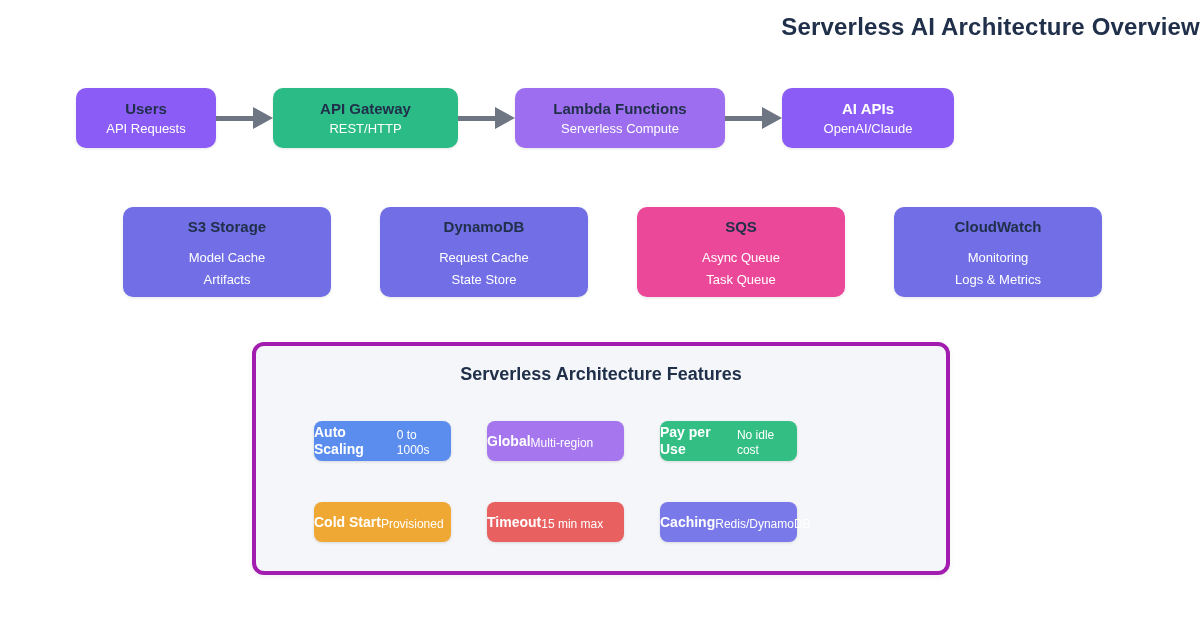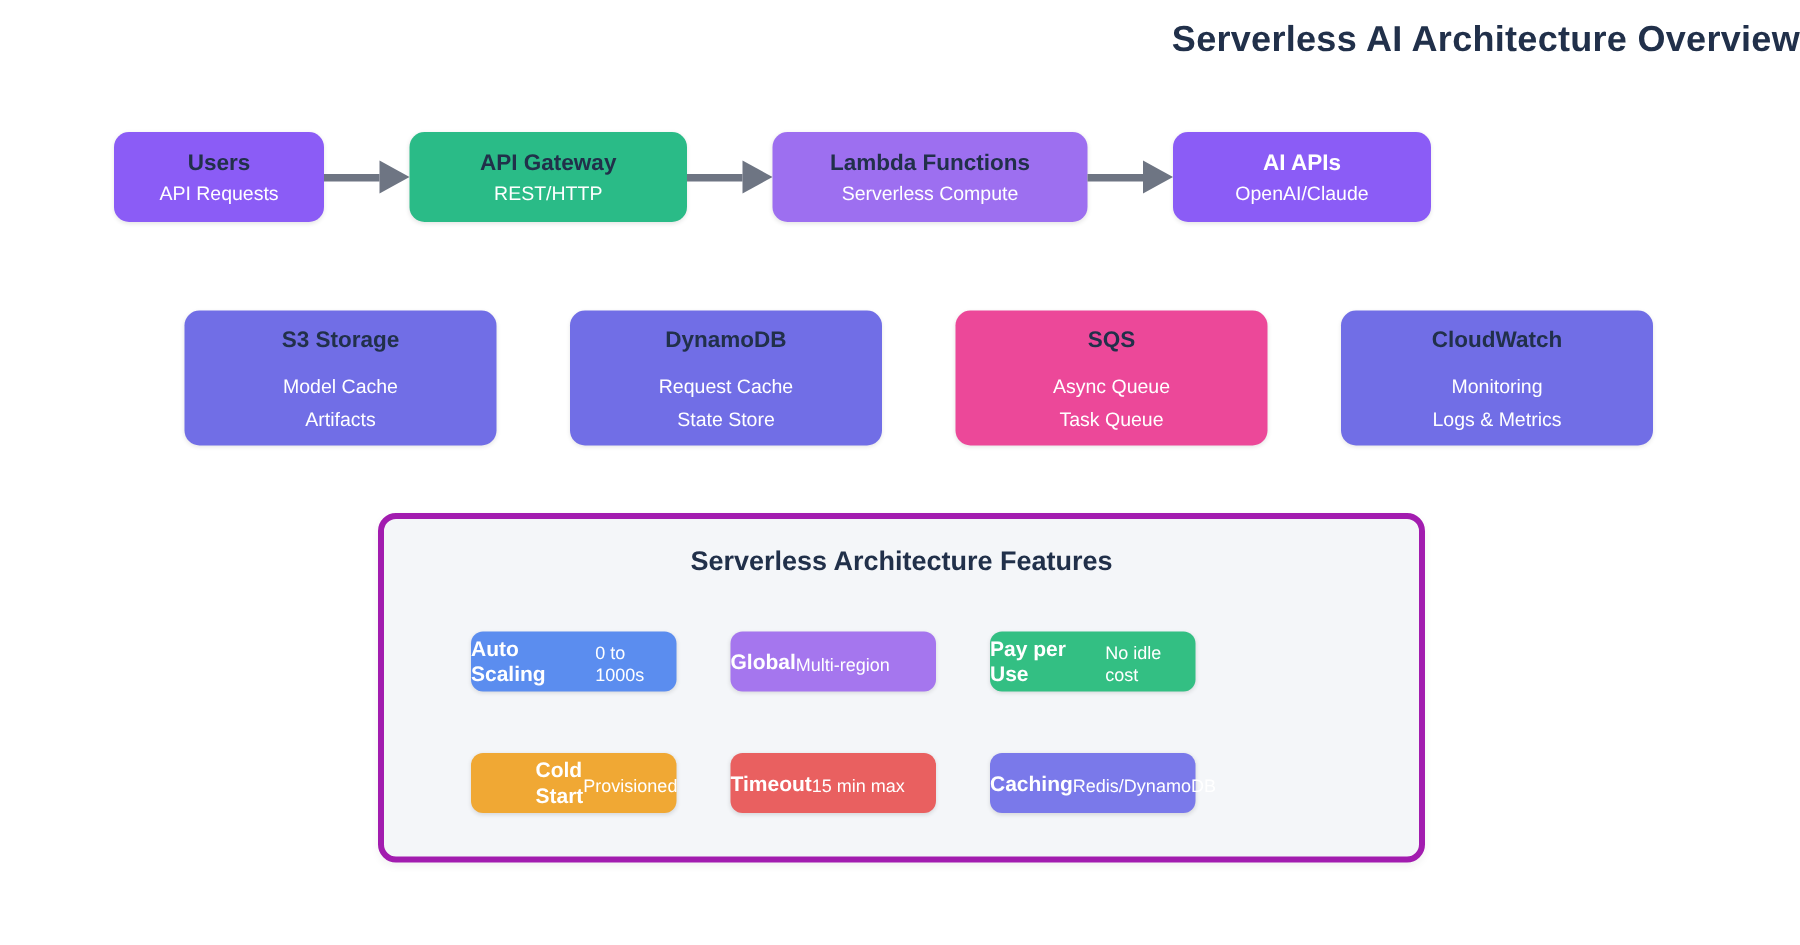--- a/index.html
+++ b/index.html
@@ -176,21 +176,21 @@
     <div class="feature-chip" style="background: rgb(165, 118, 238);">
       <div class="chip-title">Global</div>
       <div class="chip-sub">Multi-region</div>
     </div>
 
     <div class="feature-chip" style="background: rgb(51, 191, 131);">
       <div class="chip-title">Pay per Use</div>
       <div class="chip-sub">No idle cost</div>
     </div>
 
-    <div class="feature-chip" style="background: rgb(240, 168, 52); padding-left: 43px;">
+    <div class="feature-chip" style="background: rgb(240, 168, 52);">
       <div class="chip-title">Cold Start</div>
       <div class="chip-sub">Provisioned</div>
     </div>
 
     <div class="feature-chip" style="background: rgb(233, 96, 96);">
       <div class="chip-title">Timeout</div>
       <div class="chip-sub">15 min max</div>
     </div>
 
     <div class="feature-chip" style="background: rgb(122, 121, 234);">

